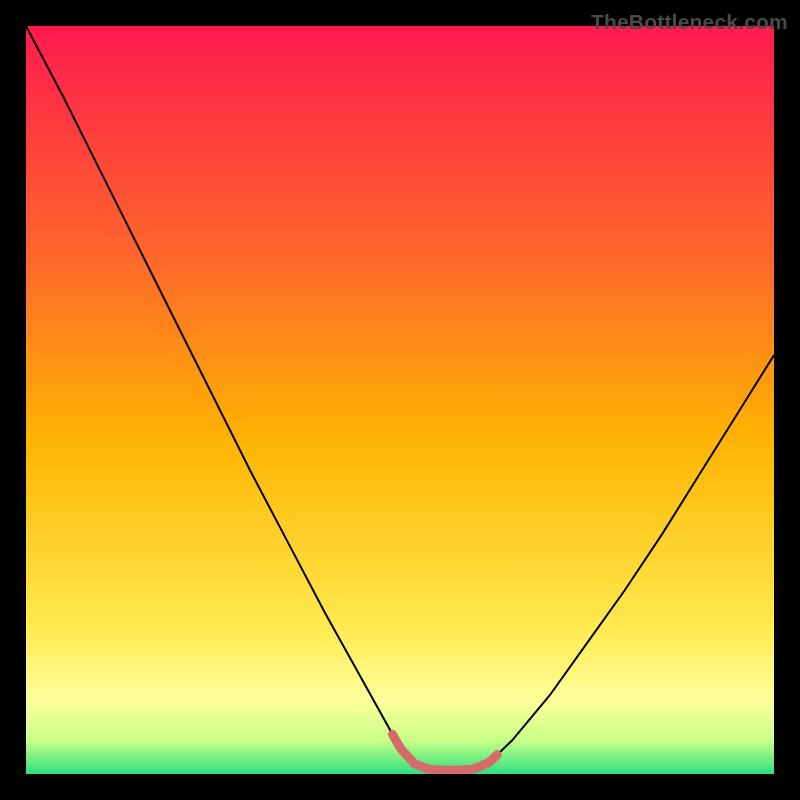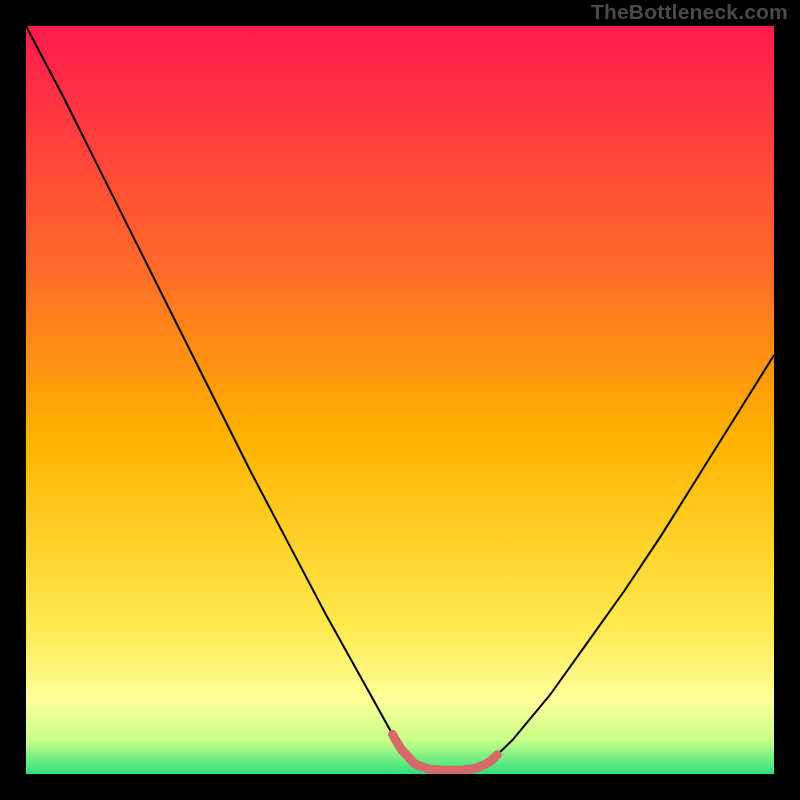--- a/index.html
+++ b/index.html
@@ -12,21 +12,21 @@
     overflow: hidden;
   }
   .outer {
     position: relative;
     width: 800px;
     height: 800px;
     background: #000;
   }
   .watermark {
     position: absolute;
-    top: 0;
+    top: 10px;
     right: 12px;
     color: #4a4a4a;
     font-size: 21px;
     font-weight: 600;
     letter-spacing: 0.2px;
     z-index: 10;
     user-select: none;
   }
   .plot-area {
     position: absolute;

